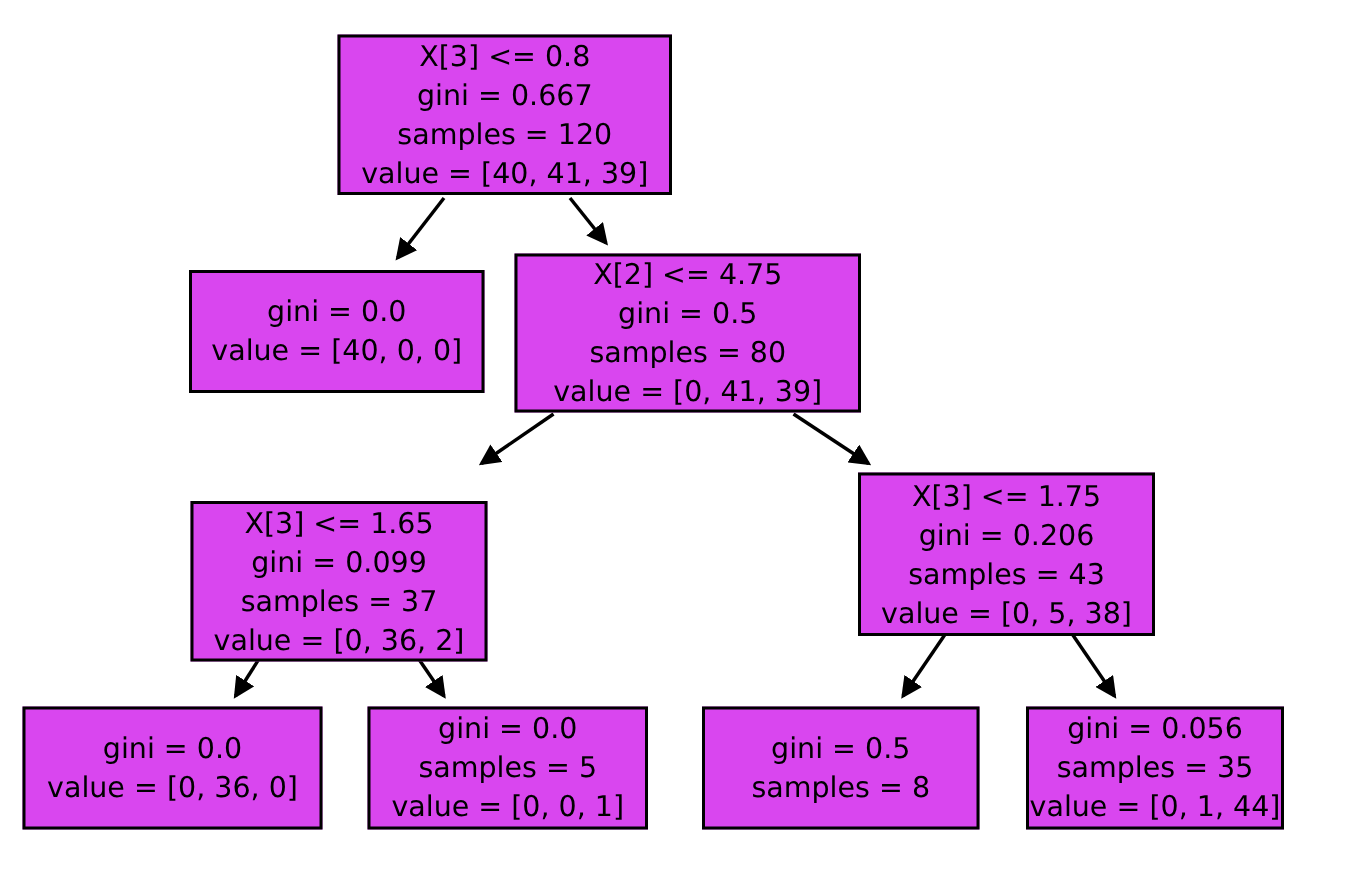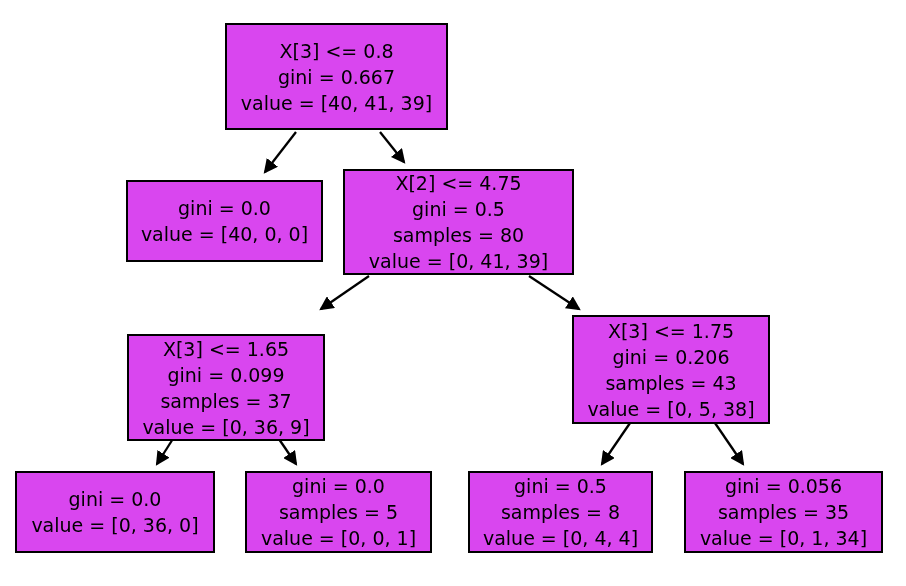--- a/index.html
+++ b/index.html
@@ -33,21 +33,21 @@
   }
   
   .n0 { left: 225px; top: 23px;  width: 223px; height: 107px; }
   .n1 { left: 126px; top: 180px; width: 197px; height: 82px;  }
   .n2 { left: 343px; top: 169px; width: 231px; height: 106px; }
   .n3 { left: 127px; top: 315px; width: 198px; height: 107px; margin-top: 19px; }
   .n4 { left: 572px; top: 315px; width: 198px; height: 109px; }
   .n5 { left: 15px;  top: 471px; width: 200px; height: 82px;  }
   .n6 { left: 245px; top: 471px; width: 187px; height: 82px;  }
   .n7 { left: 468px; top: 471px; width: 185px; height: 82px;  }
-  .n8 { left: 684px; top: 471px; width: 199px; height: 82px;  }
+  .n8 { left: 684px; top: 471px; width: 172px; height: 82px;  }
 </style>
 </head>
 <body>
 
 <div class="figure">
 
   <svg class="edges" width="906" height="586" viewBox="0 0 906 586">
     <defs>
       <marker id="arrowhead" viewBox="0 0 10 10" refX="8.5" refY="5" markerWidth="6.2" markerHeight="6.2" orient="auto-start-reverse">
         <path d="M 0 0 L 10 5 L 0 10 z" fill="#000000"></path>
@@ -59,40 +59,41 @@
     <line x1="529" y1="276" x2="579" y2="309" stroke="#000000" stroke-width="2.3" marker-end="url(#arrowhead)"></line>
     <line x1="183" y1="423" x2="157" y2="464" stroke="#000000" stroke-width="2.3" marker-end="url(#arrowhead)"></line>
     <line x1="268" y1="423" x2="296" y2="464" stroke="#000000" stroke-width="2.3" marker-end="url(#arrowhead)"></line>
     <line x1="630" y1="423" x2="602" y2="464" stroke="#000000" stroke-width="2.3" marker-end="url(#arrowhead)"></line>
     <line x1="715" y1="423" x2="743" y2="464" stroke="#000000" stroke-width="2.3" marker-end="url(#arrowhead)"></line>
   </svg>
 
   <div class="node n0">
     <div>X[3] &lt;= 0.8</div>
     <div>gini = 0.667</div>
+    <div>samples = 120</div>
     <div>value = [40, 41, 39]</div>
   </div>
 
   <div class="node n1">
     <div>gini = 0.0</div>
     <div>value = [40, 0, 0]</div>
   </div>
 
   <div class="node n2">
     <div>X[2] &lt;= 4.75</div>
     <div>gini = 0.5</div>
     <div>samples = 80</div>
     <div>value = [0, 41, 39]</div>
   </div>
 
   <div class="node n3">
     <div>X[3] &lt;= 1.65</div>
     <div>gini = 0.099</div>
     <div>samples = 37</div>
-    <div>value = [0, 36, 9]</div>
+    <div>value = [0, 36, 2]</div>
   </div>
 
   <div class="node n4">
     <div>X[3] &lt;= 1.75</div>
     <div>gini = 0.206</div>
     <div>samples = 43</div>
     <div>value = [0, 5, 38]</div>
   </div>
 
   <div class="node n5">
@@ -102,22 +103,21 @@
 
   <div class="node n6">
     <div>gini = 0.0</div>
     <div>samples = 5</div>
     <div>value = [0, 0, 1]</div>
   </div>
 
   <div class="node n7">
     <div>gini = 0.5</div>
     <div>samples = 8</div>
-    <div>value = [0, 4, 4]</div>
   </div>
 
   <div class="node n8">
     <div>gini = 0.056</div>
     <div>samples = 35</div>
-    <div>value = [0, 1, 34]</div>
+    <div>value = [0, 1, 44]</div>
   </div>
 
 </div>
 
 </body></html>

